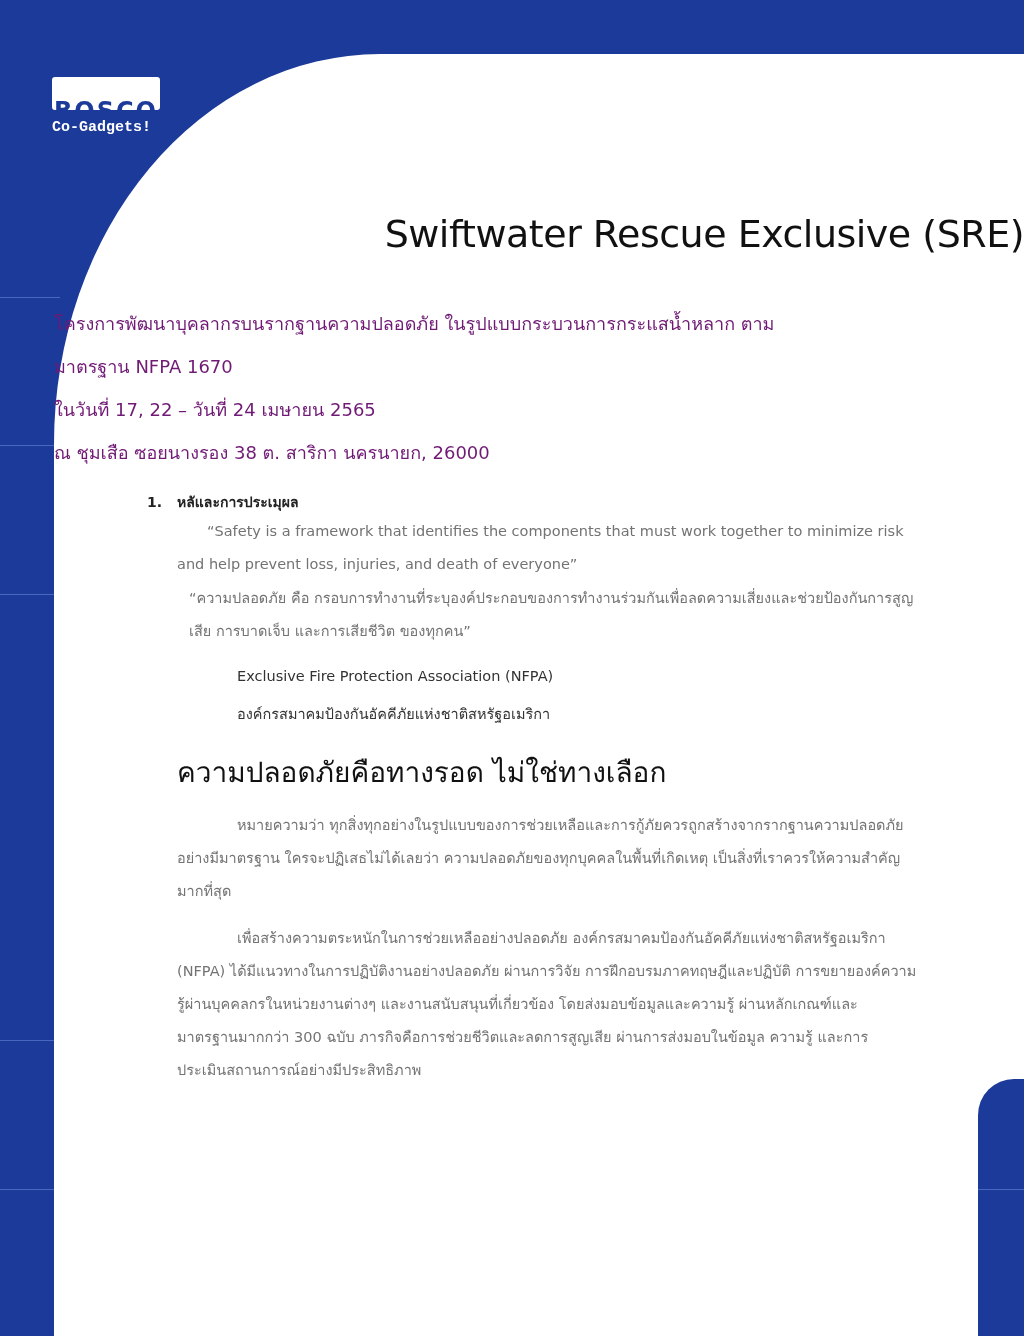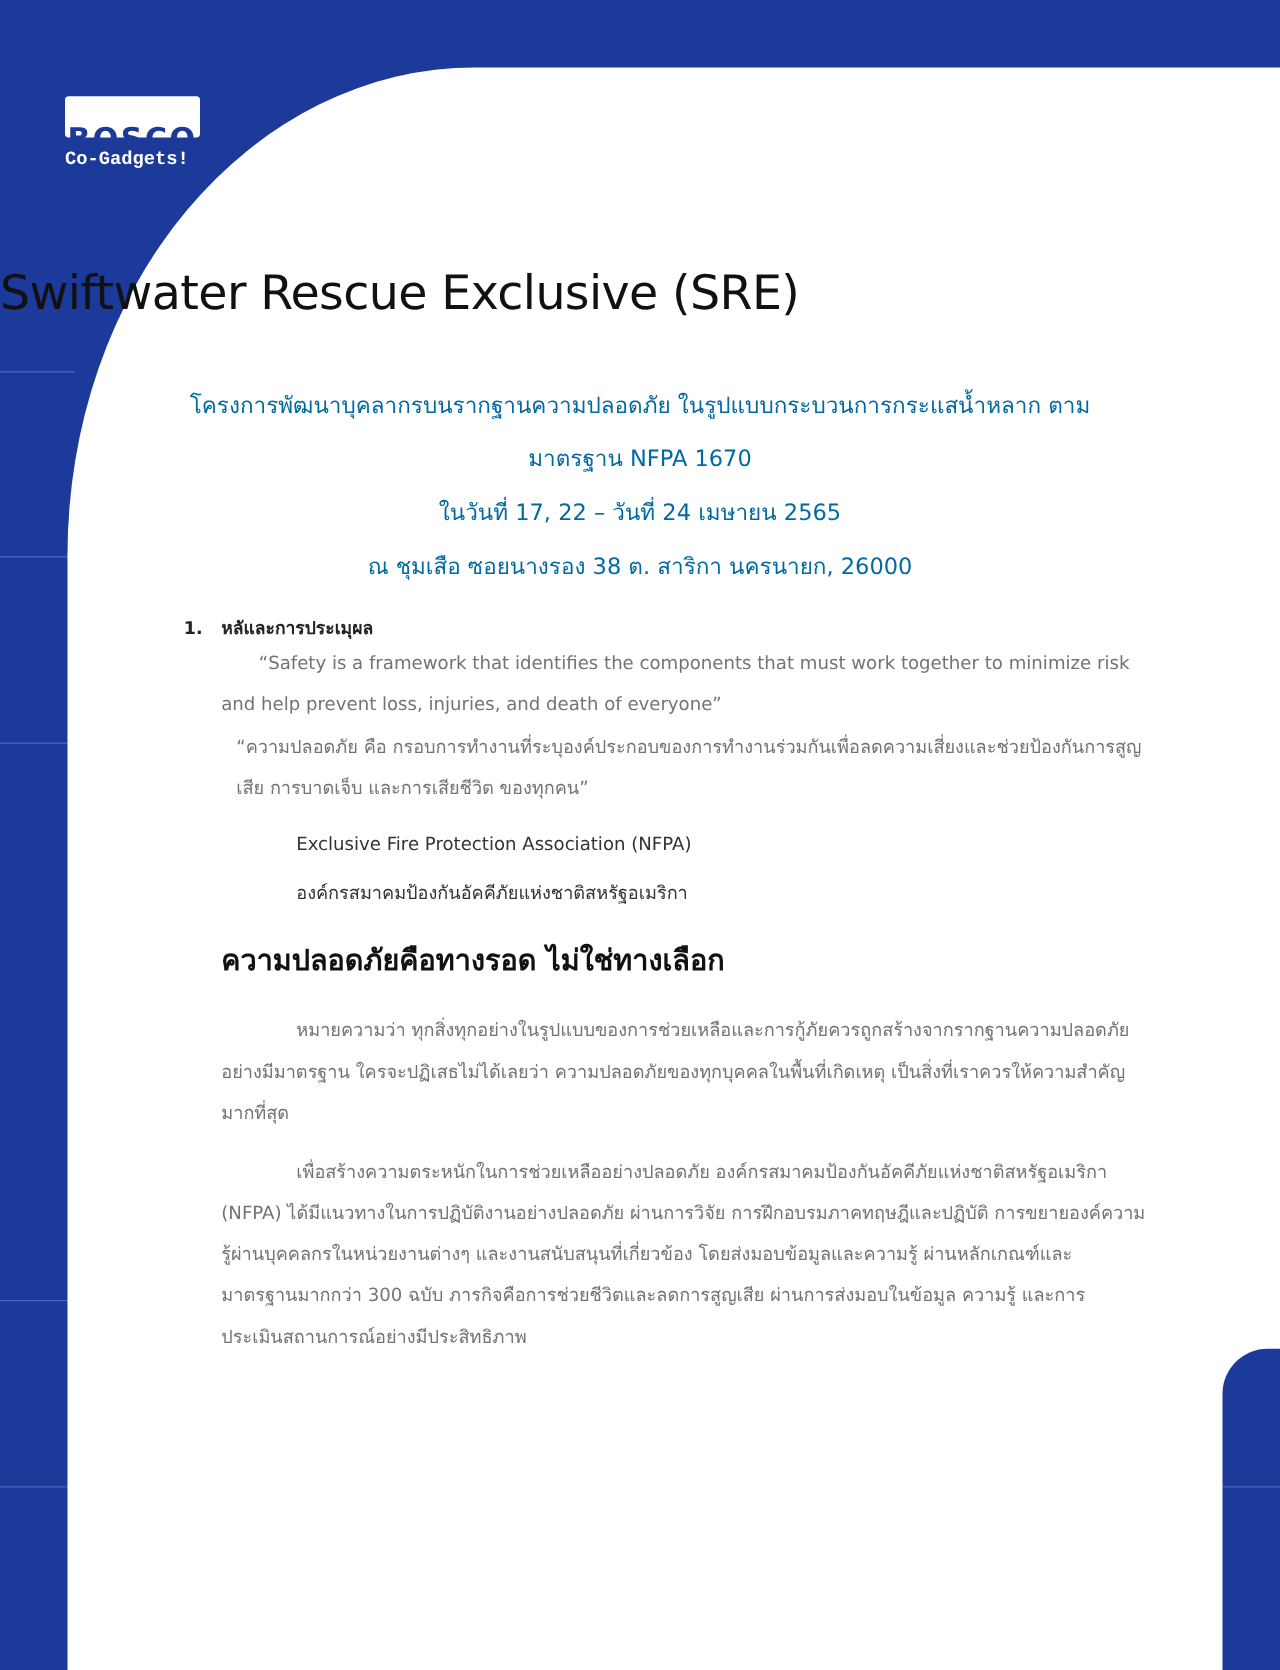--- a/index.html
+++ b/index.html
@@ -24,31 +24,31 @@
   .logo-box {
     width: 108px; height: 33px; display: flex; align-items: center; justify-content: center;
     border: 2px solid #fff; box-sizing: border-box; border-radius: 3px;
     font-family: "DejaVu Sans", sans-serif; font-weight: bold; font-size: 24px; letter-spacing: 2px;
     color: #1b3a99; background: #fff; line-height: 1;
   }
   .logo-box span { color:#1b3a99;margin-top:35px; }
   .logo-tag { margin-top: 9px; color: #fff; font-weight: bold; font-size: 15px; font-family: Liberation Mono, monospace; }
 
   .title {
-    position: absolute; left: 0; width: 1024px; top: 212px; text-align: left;
+    position: absolute; left: 0; width: 1024px; top: 212px; text-align: right;
     font-size: 38px; color: #111; font-family: "DejaVu Sans", sans-serif; letter-spacing: -0.5px;
   }
-  .center-line { position: absolute; left: 54px; width: 916px; text-align: center; font-size: 18px; color: #0369a1; }
+  .center-line { position: absolute; left: 54px; width: 916px; font-size: 18px; color: #701a75; }
   .sec-head { position: absolute; left: 147px; top: 491px; font-size: 14px; font-weight: bold; }
   .sec-head .num { display: inline-block; width: 30px; }
   .para { position: absolute; left: 177px; width: 740px; font-size: 14.5px; color: #737373; line-height: 33px; }
   .indent { text-indent: 30px; }
   .para2 { text-indent: 60px; }
   .source { position: absolute; left: 237px; font-size: 14.5px; color: #333; }
-  .h2 { position: absolute; left: 177px; top: 750px; font-size: 23px; font-weight: bold; color: #111; }
+  .h2 { position: absolute; left: 177px; top: 750px; font-size: 28px; font-weight: normal; color: #111; }
 </style>
 </head>
 <body>
 
 <div class="bg-blue"></div>
 <div class="hline" style="left:0;width:60px;top:297px;"></div>
 <div class="hline" style="left:0;width:54px;top:445px;"></div>
 <div class="hline" style="left:0;width:54px;top:594px;"></div>
 <div class="hline" style="left:0;width:54px;top:1040px;"></div>
 <div class="hline" style="left:0;width:54px;top:1189px;"></div>

